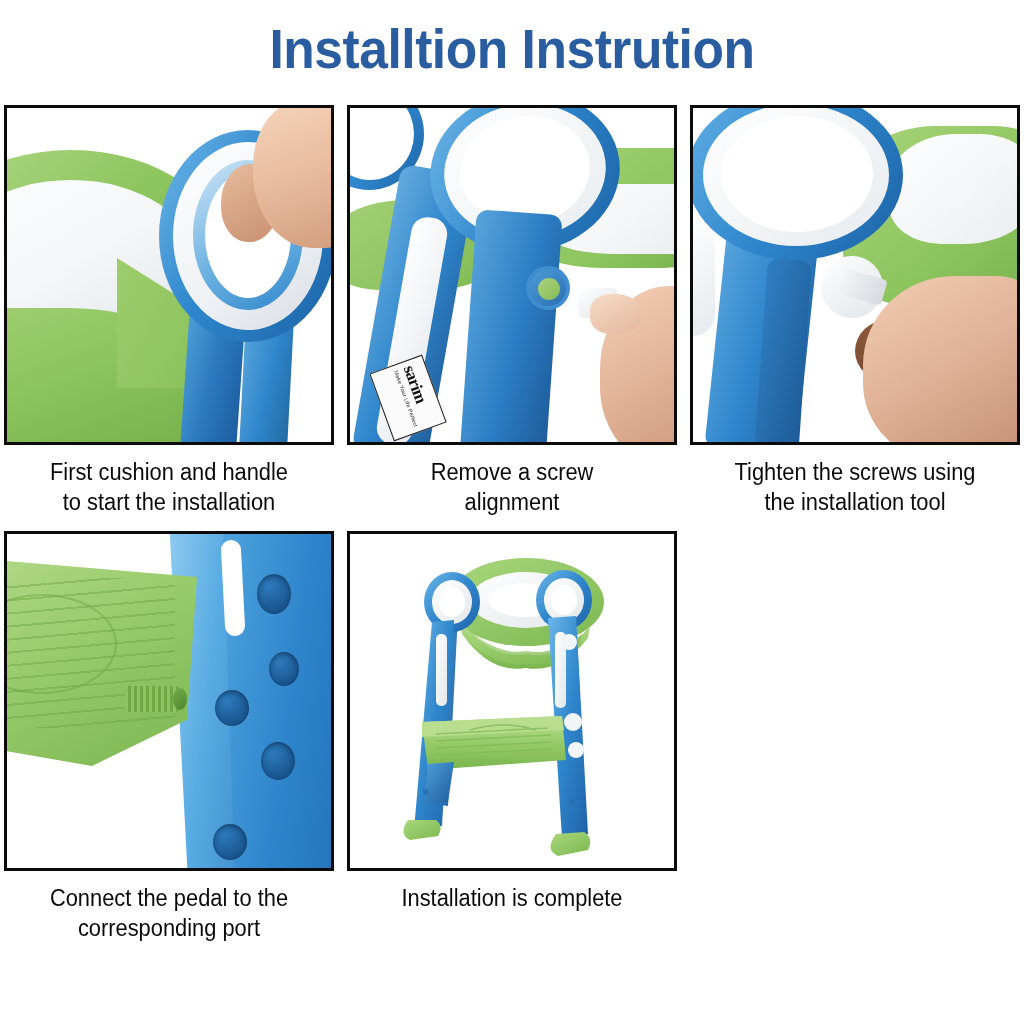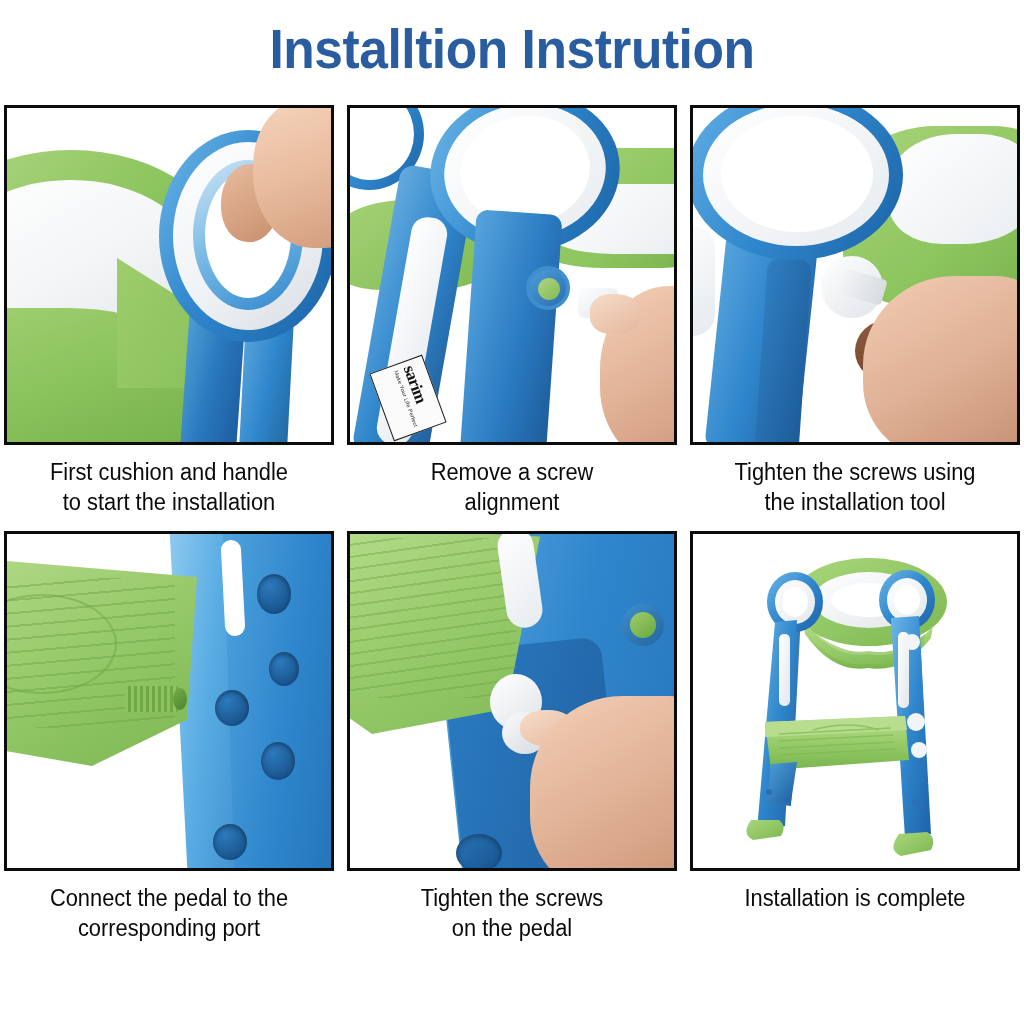--- a/index.html
+++ b/index.html
@@ -513,42 +513,20 @@
             <div class="p4-post"></div>
             <div class="p4-post-tip"></div>
           </div>
         </div>
         <div class="caption">
           <div>Connect the pedal to the</div>
           <div>corresponding port</div>
         </div>
       </div>
 
-      <div class="cell">
-        <div class="photo">
-          <div class="scene">
-            <div class="p5-body"></div>
-            <div class="p5-body-dark"></div>
-            <div class="p5-pedal"></div>
-            <div class="p5-tread"></div>
-            <div class="p5-whiteslot"></div>
-            <div class="p5-greenhole-out"></div>
-            <div class="p5-greenhole"></div>
-            <div class="p5-hole-b"></div>
-            <div class="p5-screw"></div>
-            <div class="p5-screw2"></div>
-            <div class="p5-finger"></div>
-            <div class="p5-hand"></div>
-          </div>
-        </div>
-        <div class="caption">
-          <div>Tighten the screws</div>
-          <div>on the pedal</div>
-        </div>
-      </div>
 
       <div class="cell">
         <div class="photo">
           <div class="p6">
             <svg viewBox="0 0 330 340" width="330" height="340">
               <defs>
                 <linearGradient id="gBlue" x1="0" y1="0" x2="1" y2="1">
                   <stop offset="0%" stop-color="#6cb6e8"></stop>
                   <stop offset="50%" stop-color="#2f86cc"></stop>
                   <stop offset="100%" stop-color="#1f62a8"></stop>

